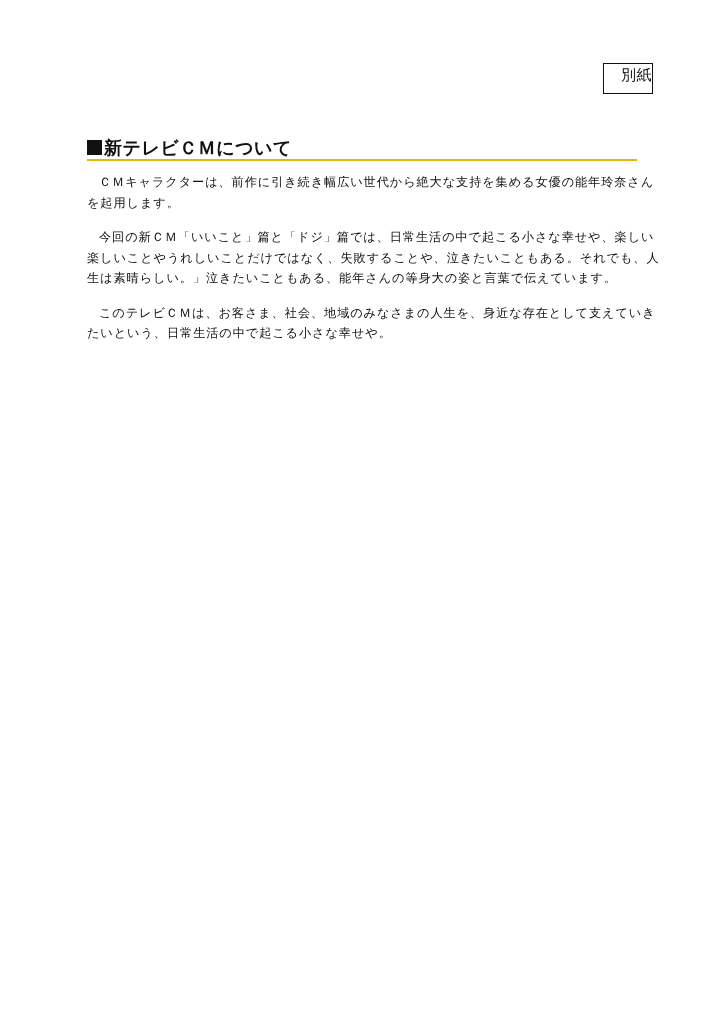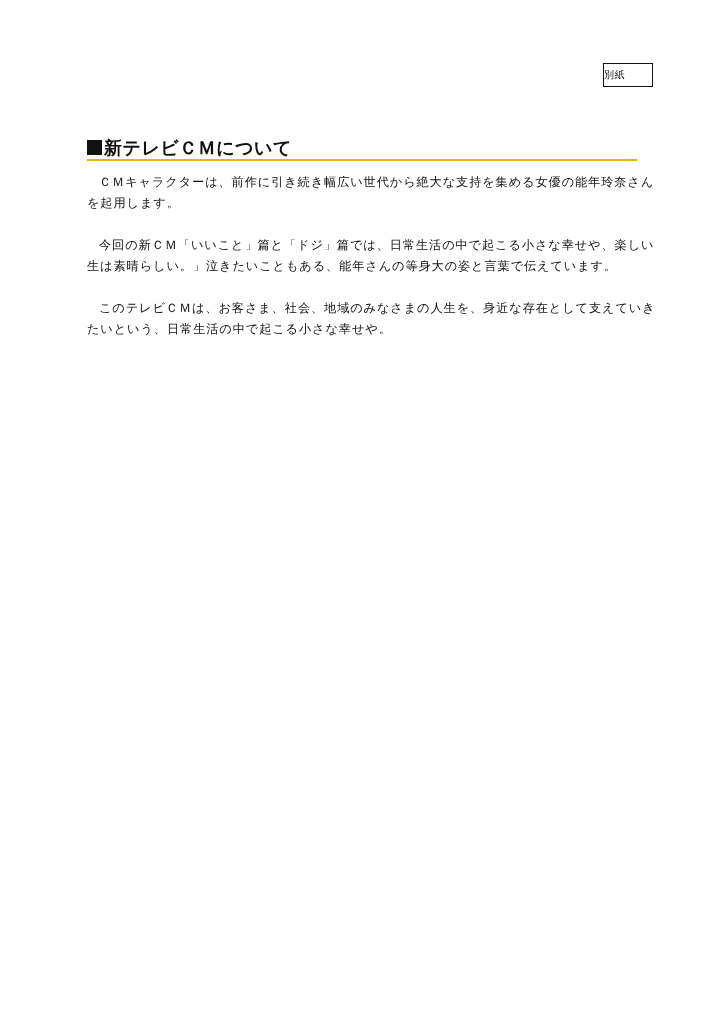--- a/index.html
+++ b/index.html
@@ -13,26 +13,26 @@
       position: relative;
       overflow: hidden;
       font-family: "DejaVu Sans", "Liberation Sans", sans-serif;
       color: #111111;
     }
     .attachment-label {
       position: absolute;
       left: 603px;
       top: 63px;
       width: 50px;
-      height: 24px;
+      height: 31px;
       border: 1.2px solid #111;
       box-sizing: border-box;
-      font-size: 10px;
+      font-size: 15px;
       line-height: 22px;
-      text-align: left;
+      text-align: right;
       letter-spacing: 0.5px;
     }
     .section-heading {
       position: absolute;
       left: 87px;
       top: 137px;
       width: 550px;
       height: 22px;
       border-bottom: 2px solid #eab308;
       font-size: 18px;
@@ -57,21 +57,21 @@
       font-size: 12.2px;
       line-height: 20.5px;
       letter-spacing: 0.9px;
     }
     .para {
       margin: 0;
       text-indent: 1em;
       white-space: normal;
     }
     .para + .para {
-      margin-top: 22px;
+      margin-top: 14px;
     }
     .para.p1 + .para.p2 {
       margin-top: 11px;
       font-style: italic;
     }
     .line {
       display: block;
       white-space: nowrap;
     }
     .line.first {
@@ -87,19 +87,20 @@
   <span class="heading-marker"></span><span>新テレビＣＭについて</span>
 </div>
 
 <div class="body">
   <div class="para p2" style="text-indent:0">
     <span class="line first">ＣＭキャラクターは、前作に引き続き幅広い世代から絶大な支持を集める女優の能年玲奈さん</span>
     <span class="line">を起用します。</span>
   </div>
   <div class="para" style="text-indent:0">
     <span class="line first">今回の新ＣＭ「いいこと」篇と「ドジ」篇では、日常生活の中で起こる小さな幸せや、楽しい</span>
+    <span class="line">楽しいことやうれしいことだけではなく、失敗することや、泣きたいこともある。それでも、人</span>
     <span class="line">生は素晴らしい。」泣きたいこともある、能年さんの等身大の姿と言葉で伝えています。</span>
   </div>
   <div class="para" style="text-indent:0">
     <span class="line first">このテレビＣＭは、お客さま、社会、地域のみなさまの人生を、身近な存在として支えていき</span>
     <span class="line">たいという、日常生活の中で起こる小さな幸せや。</span>
   </div>
 </div>
 
 </body></html>

